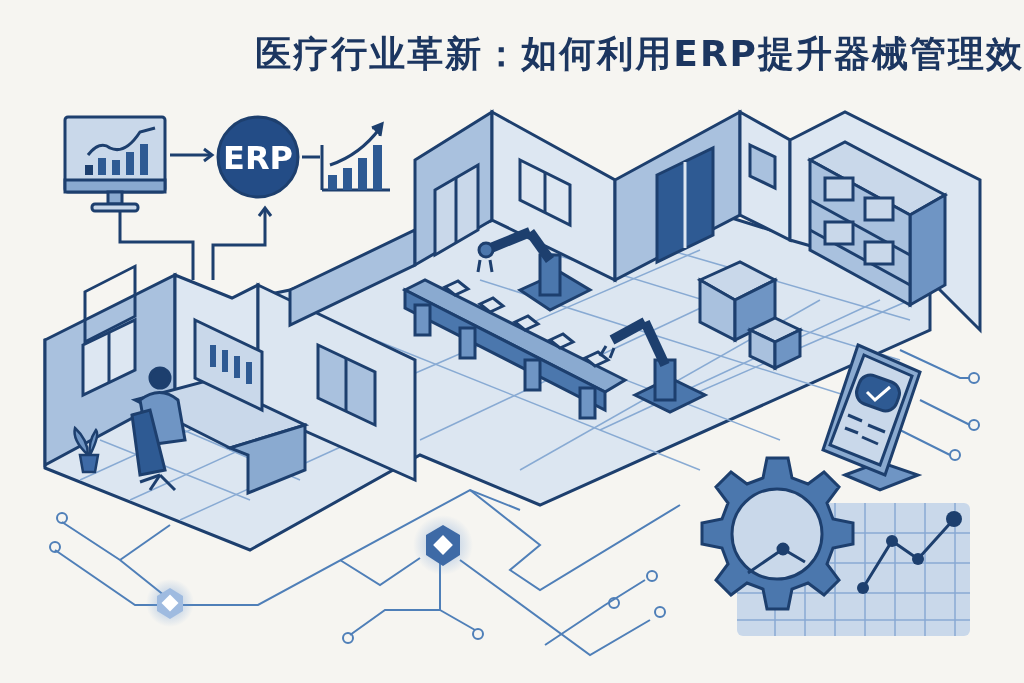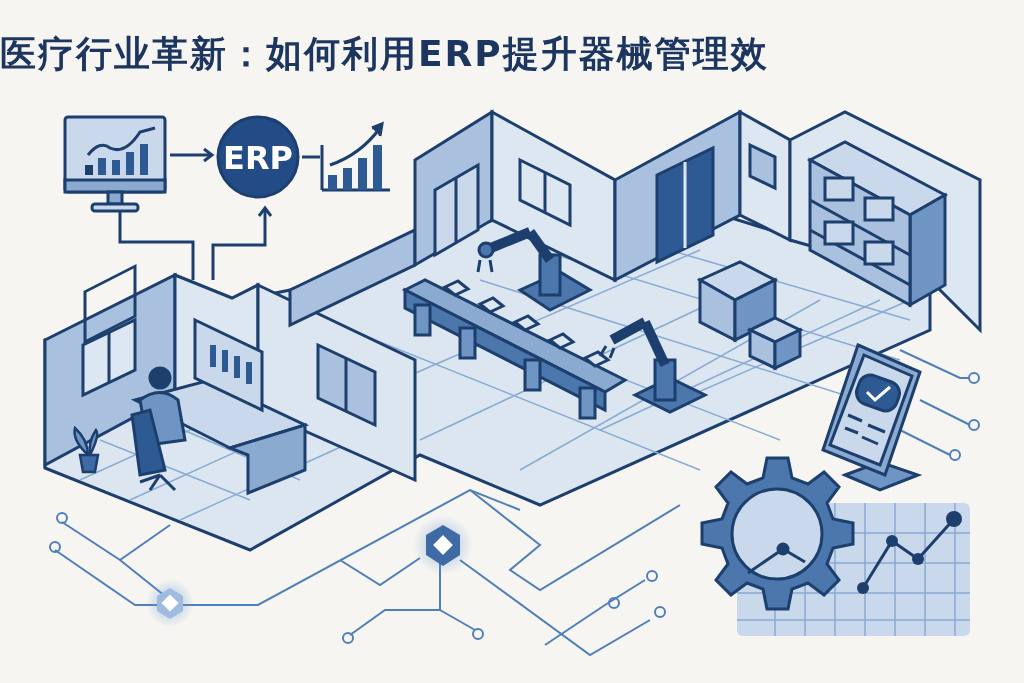--- a/index.html
+++ b/index.html
@@ -1,17 +1,17 @@
 <!DOCTYPE html>
 <html><head>
 <meta charset="utf-8">
 <style>
   html,body{margin:0;padding:0;}
   body{width:1024px;height:683px;background:#f6f5f1;overflow:hidden;position:relative;font-family:"DejaVu Sans",sans-serif;}
-  #title{position:absolute;left:0;top:30px;width:1024px;text-align:left;font-size:36px;font-weight:bold;color:#1c3660;letter-spacing:2px;}
+  #title{position:absolute;left:0;top:30px;width:1024px;text-align:right;font-size:36px;font-weight:bold;color:#1c3660;letter-spacing:2px;}
   svg#scene{position:absolute;left:0;top:0;}
   .erp-text{font-family:"DejaVu Sans",sans-serif;font-weight:bold;}
 </style>
 </head>
 <body>
 
 <div id="title">医疗行业革新：如何利用ERP提升器械管理效</div>
 
 <svg id="scene" width="1024" height="683" viewBox="0 0 1024 683" xmlns="http://www.w3.org/2000/svg">
   <defs>

